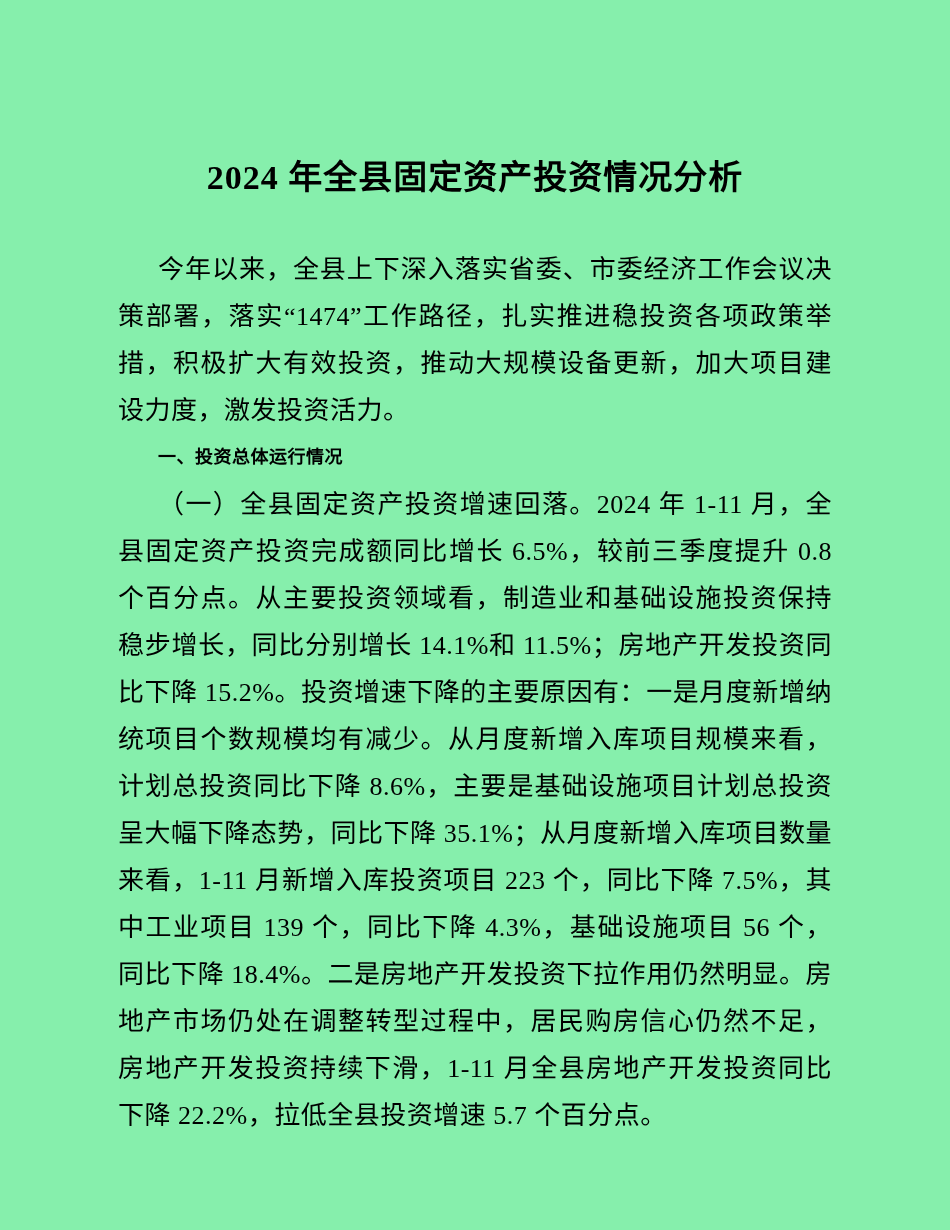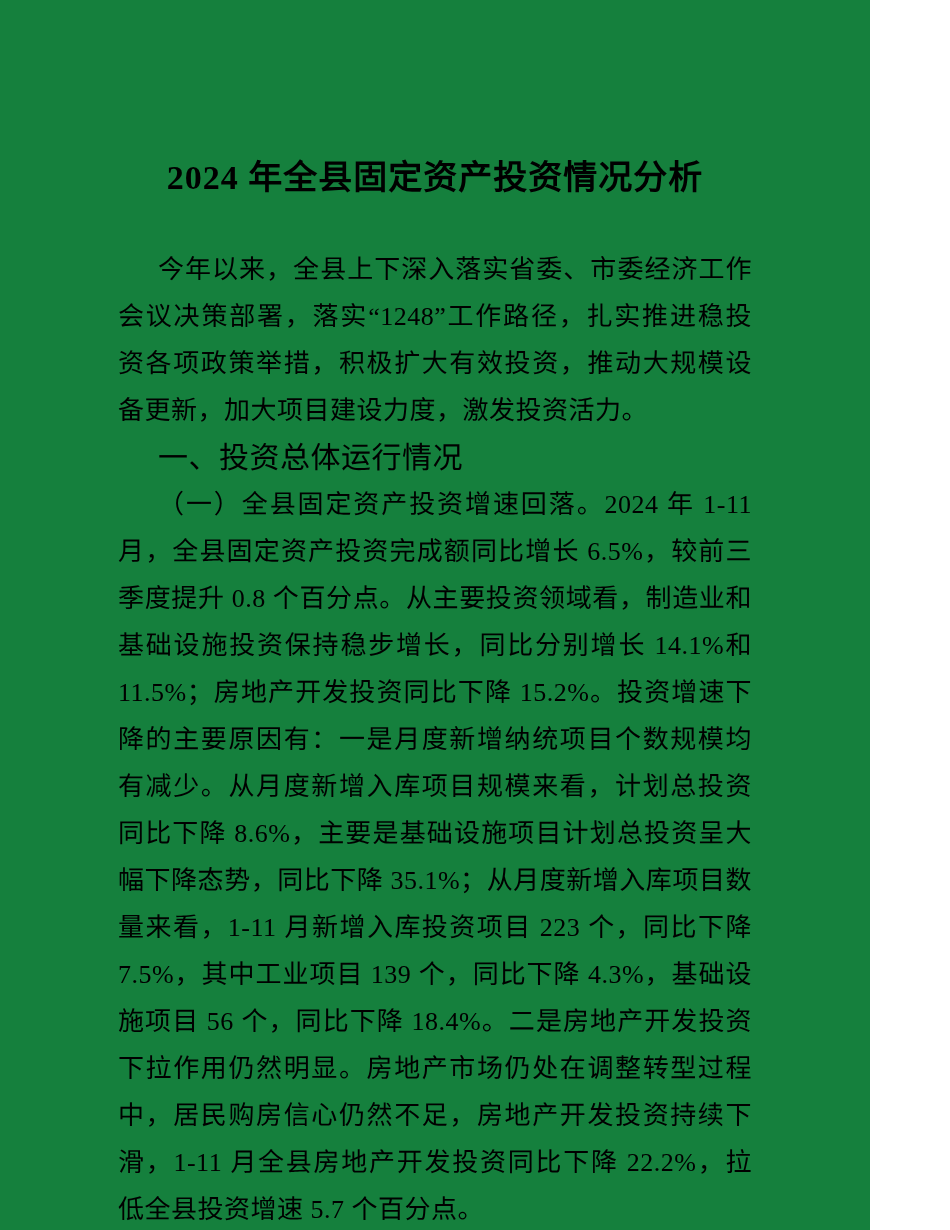--- a/index.html
+++ b/index.html
@@ -6,23 +6,23 @@
   html, body { background: #ffffff; }
   body {
     width: 950px;
     height: 1230px;
     font-family: "Liberation Serif", "DejaVu Serif", serif;
     color: #000000;
     overflow: hidden;
   }
   .page {
     position: relative;
-    width: 870px;
+    width: 950px;
     height: 1230px;
-    background: #15803d;
+    background: #86efac;
     padding: 152px 118px 0 118px;
     overflow: hidden;
   }
   .doc-title {
     text-align: center;
     font-size: 34px;
     line-height: 52px;
     font-weight: bold;
     font-family: "Liberation Serif", "DejaVu Serif", serif;
     letter-spacing: 1px;
@@ -32,37 +32,37 @@
   }
   .para {
     font-size: 26px;
     line-height: 47px;
     text-align: justify;
     text-justify: inter-character;
     text-indent: 40px;
     letter-spacing: 0.5px;
   }
   .heading-1 {
-    font-size: 30px;
+    font-size: 18px;
     line-height: 47px;
     text-indent: 40px;
-    font-weight: normal;
+    font-weight: bold;
     font-family: "Liberation Sans", "DejaVu Sans", sans-serif;
     letter-spacing: 0.5px;
   }
   .run-bold {
     font-weight: normal;
   }
 </style>
 </head>
 <body>
 
 <div class="page">
   <h1 class="doc-title">2024 年全县固定资产投资情况分析</h1>
 
   <div class="content">
-    <p class="para"><span>今年以来，全县上下深入落实省委、市委经济工作会议决策部署，落实“1248”工作路径，扎实推进稳投资各项政策举措，积极扩大有效投资，推动大规模设备更新，加大项目建设力度，激发投资活力。</span></p>
+    <p class="para"><span>今年以来，全县上下深入落实省委、市委经济工作会议决策部署，落实“1474”工作路径，扎实推进稳投资各项政策举措，积极扩大有效投资，推动大规模设备更新，加大项目建设力度，激发投资活力。</span></p>
 
     <h2 class="heading-1">一、投资总体运行情况</h2>
 
     <p class="para"><span class="run-bold">（一）全县固定资产投资增速回落。</span><span>2024 年 1-11 月，全县固定资产投资完成额同比增长 6.5%，较前三季度提升 0.8 个百分点。从主要投资领域看，制造业和基础设施投资保持稳步增长，同比分别增长 14.1%和 11.5%；房地产开发投资同比下降 15.2%。投资增速下降的主要原因有：</span><span class="run-bold">一是</span><span>月度新增纳统项目个数规模均有减少。从月度新增入库项目规模来看，计划总投资同比下降 8.6%，主要是基础设施项目计划总投资呈大幅下降态势，同比下降 35.1%；从月度新增入库项目数量来看，1-11 月新增入库投资项目 223 个，同比下降 7.5%，其中工业项目 139 个，同比下降 4.3%，基础设施项目 56 个，同比下降 18.4%。</span><span class="run-bold">二是</span><span>房地产开发投资下拉作用仍然明显。房地产市场仍处在调整转型过程中，居民购房信心仍然不足，房地产开发投资持续下滑，1-11 月全县房地产开发投资同比下降 22.2%，拉低全县投资增速 5.7 个百分点。</span></p>
   </div>
 </div>
 
 </body></html>

